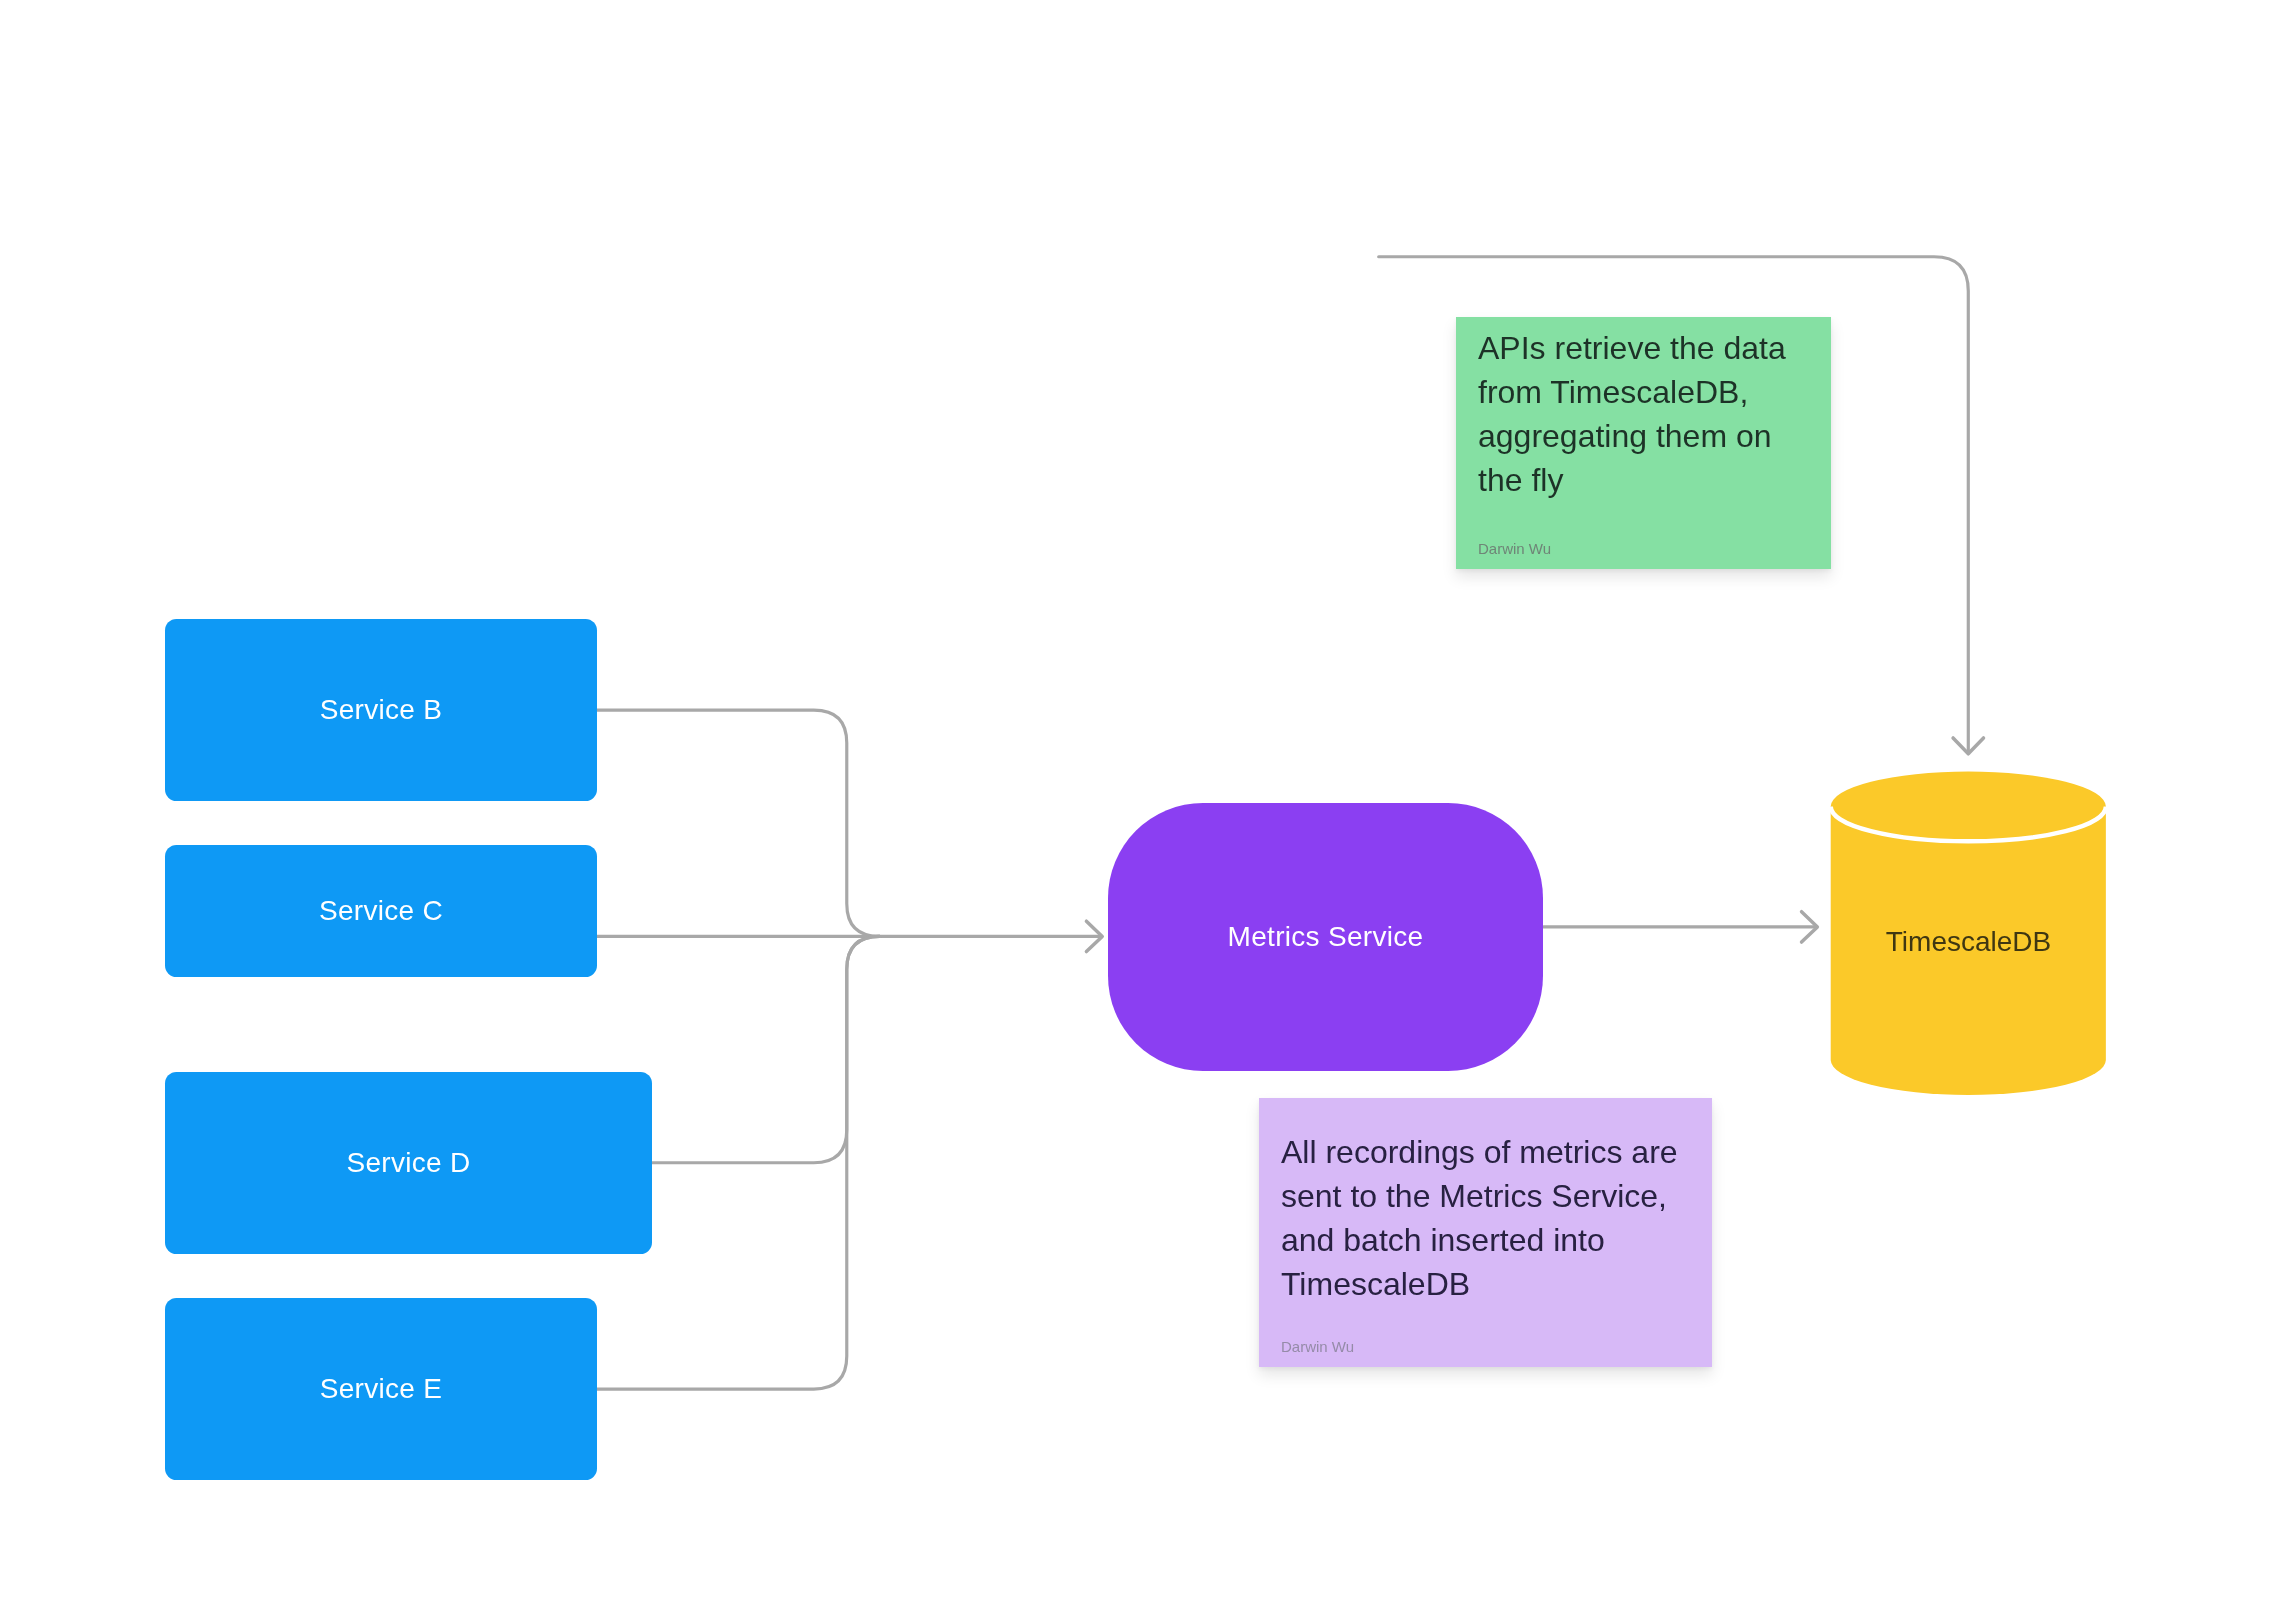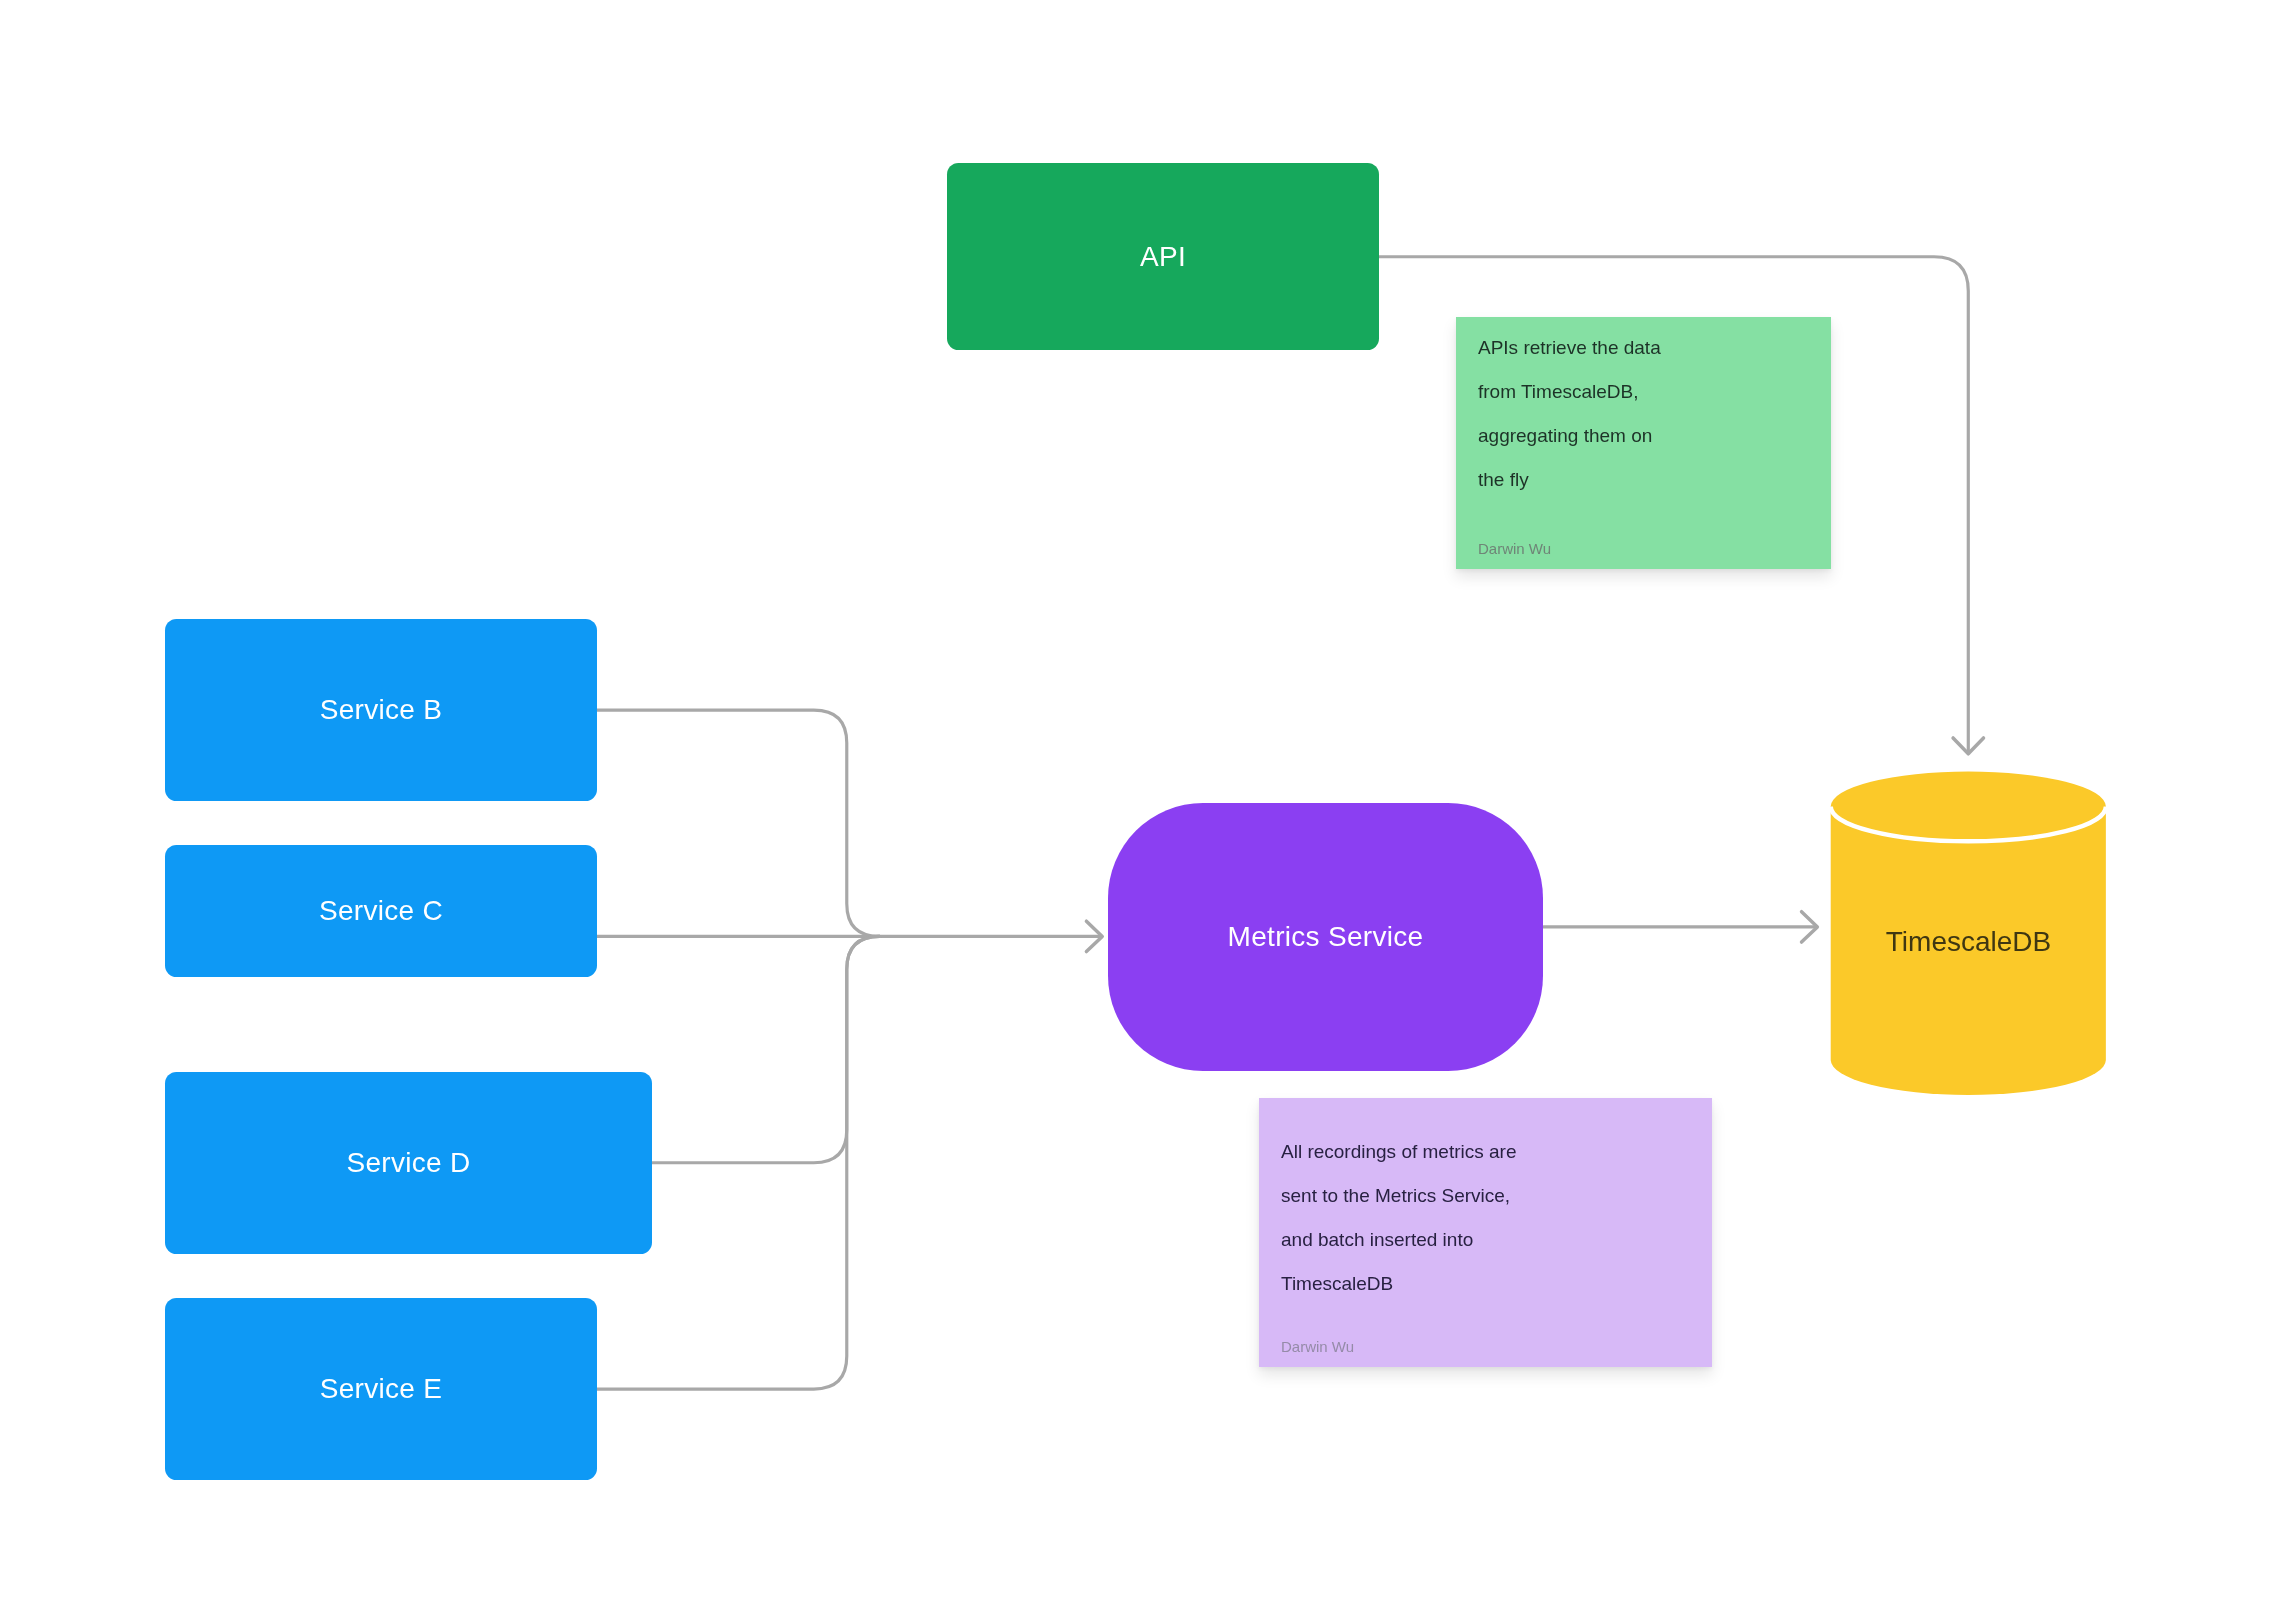--- a/index.html
+++ b/index.html
@@ -24,21 +24,21 @@
     font-size:28px;font-weight:500;letter-spacing:0.3px;}
   .node .label{pointer-events:none;}
   .rect-node{border-radius:11.4px;color:var(--label-light);}
   .green-node{background:var(--node-green);}
   .blue-node{background:var(--node-blue);}
   .pill-node{background:var(--node-purple);border-radius:95px;color:var(--label-light);}
   .db-label{position:absolute;left:1831px;top:824px;width:275px;height:236px;
     display:flex;align-items:center;justify-content:center;
     color:var(--label-dark-yellow);font-size:28px;font-weight:500;}
   .sticky{position:absolute;box-shadow:0 7.6px 14px rgba(0,0,0,0.10),0 1.9px 4.4px rgba(0,0,0,0.05);}
-  .sticky .body{white-space:pre-line;font-size:19px;line-height:44px;font-weight:500;
+  .sticky .body{white-space:pre-line;font-size:32px;line-height:44px;font-weight:500;
     padding:9px 19px 0 22px;}
   .sticky .author{position:absolute;left:22px;bottom:12px;font-size:15px;font-weight:400;}
   .sticky-green{left:1456px;top:317px;width:375px;height:252px;background:var(--sticky-green);}
   .sticky-green .body{color:var(--sticky-text-green);}
   .sticky-green .author{color:var(--author-gray-green);}
   .sticky-purple{left:1259px;top:1098px;width:453px;height:269px;background:var(--sticky-purple);}
   .sticky-purple .body{color:var(--sticky-text-purple);margin-top:23px;}
   .sticky-purple .author{color:var(--author-gray-purple);}
   .node-api{left:947px;top:163px;width:432px;height:187px;}
   .node-service-b{left:165px;top:619px;width:432px;height:182px;}
@@ -81,23 +81,20 @@
       <path class="chevron" d="M 2841 1438 L 2866 1462 L 2841 1486"></path>
     </g>
 
     <g>
       <path class="cyl-fill" d="M 2887 1272 V 1672 A 217 55 0 0 0 3321 1672 V 1272 Z"></path>
       <ellipse class="cyl-fill" cx="3104" cy="1272" rx="217" ry="55"></ellipse>
       <path class="cyl-separator" d="M 2887 1272 A 217 55 0 0 0 3321 1272"></path>
     </g>
   </svg>
 
-  <div class="node rect-node green-node node-api">
-    <span class="label">API</span>
-  </div>
 
   <div class="node rect-node blue-node node-service-b">
     <span class="label">Service B</span>
   </div>
 
   <div class="node rect-node blue-node node-service-c">
     <span class="label">Service C</span>
   </div>
 
   <div class="node rect-node blue-node node-service-d">

